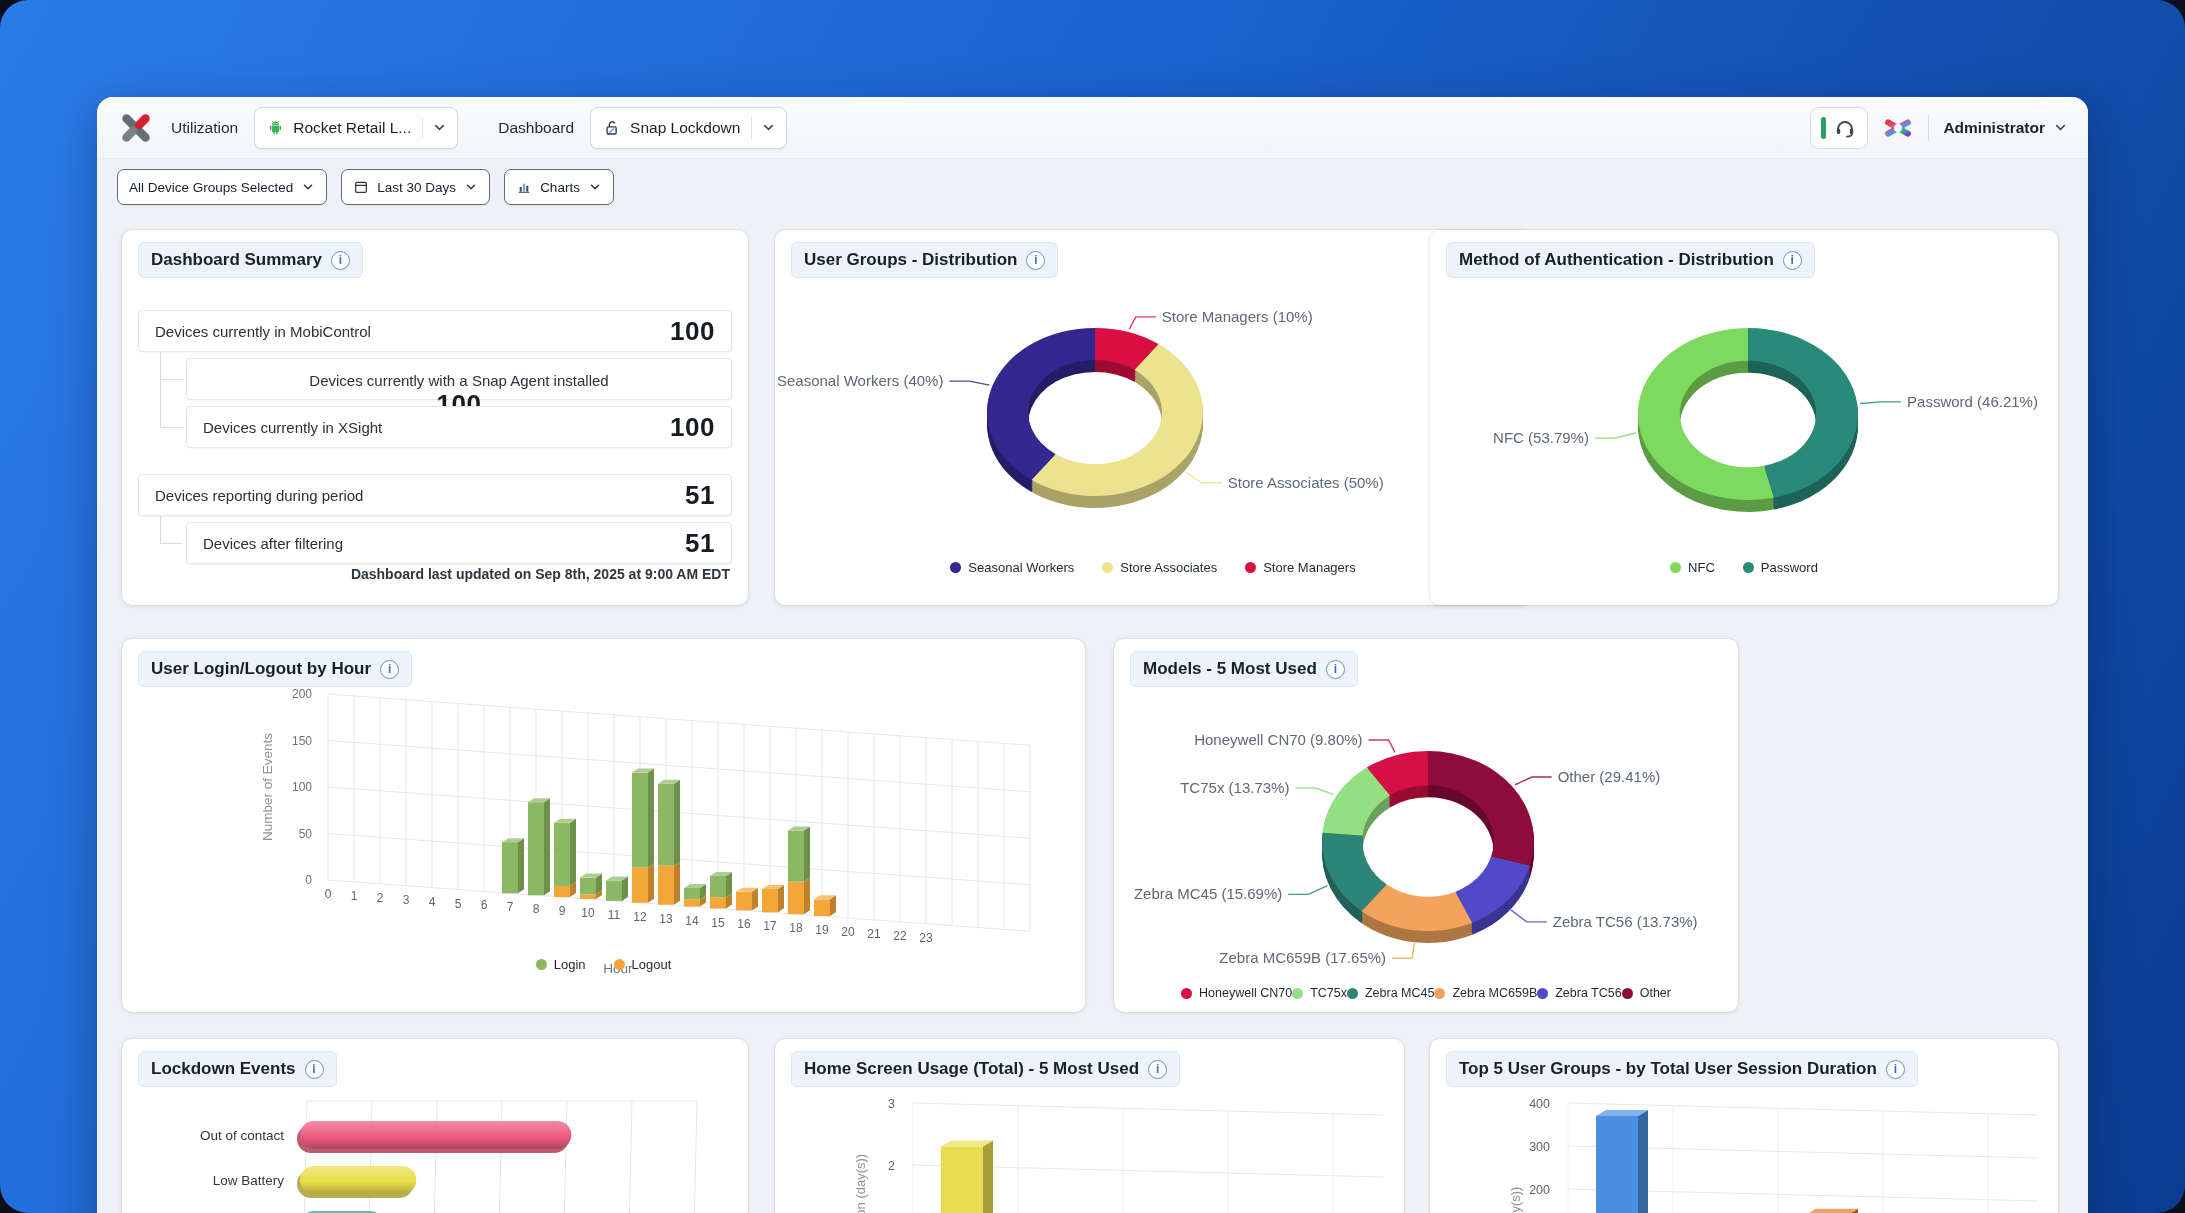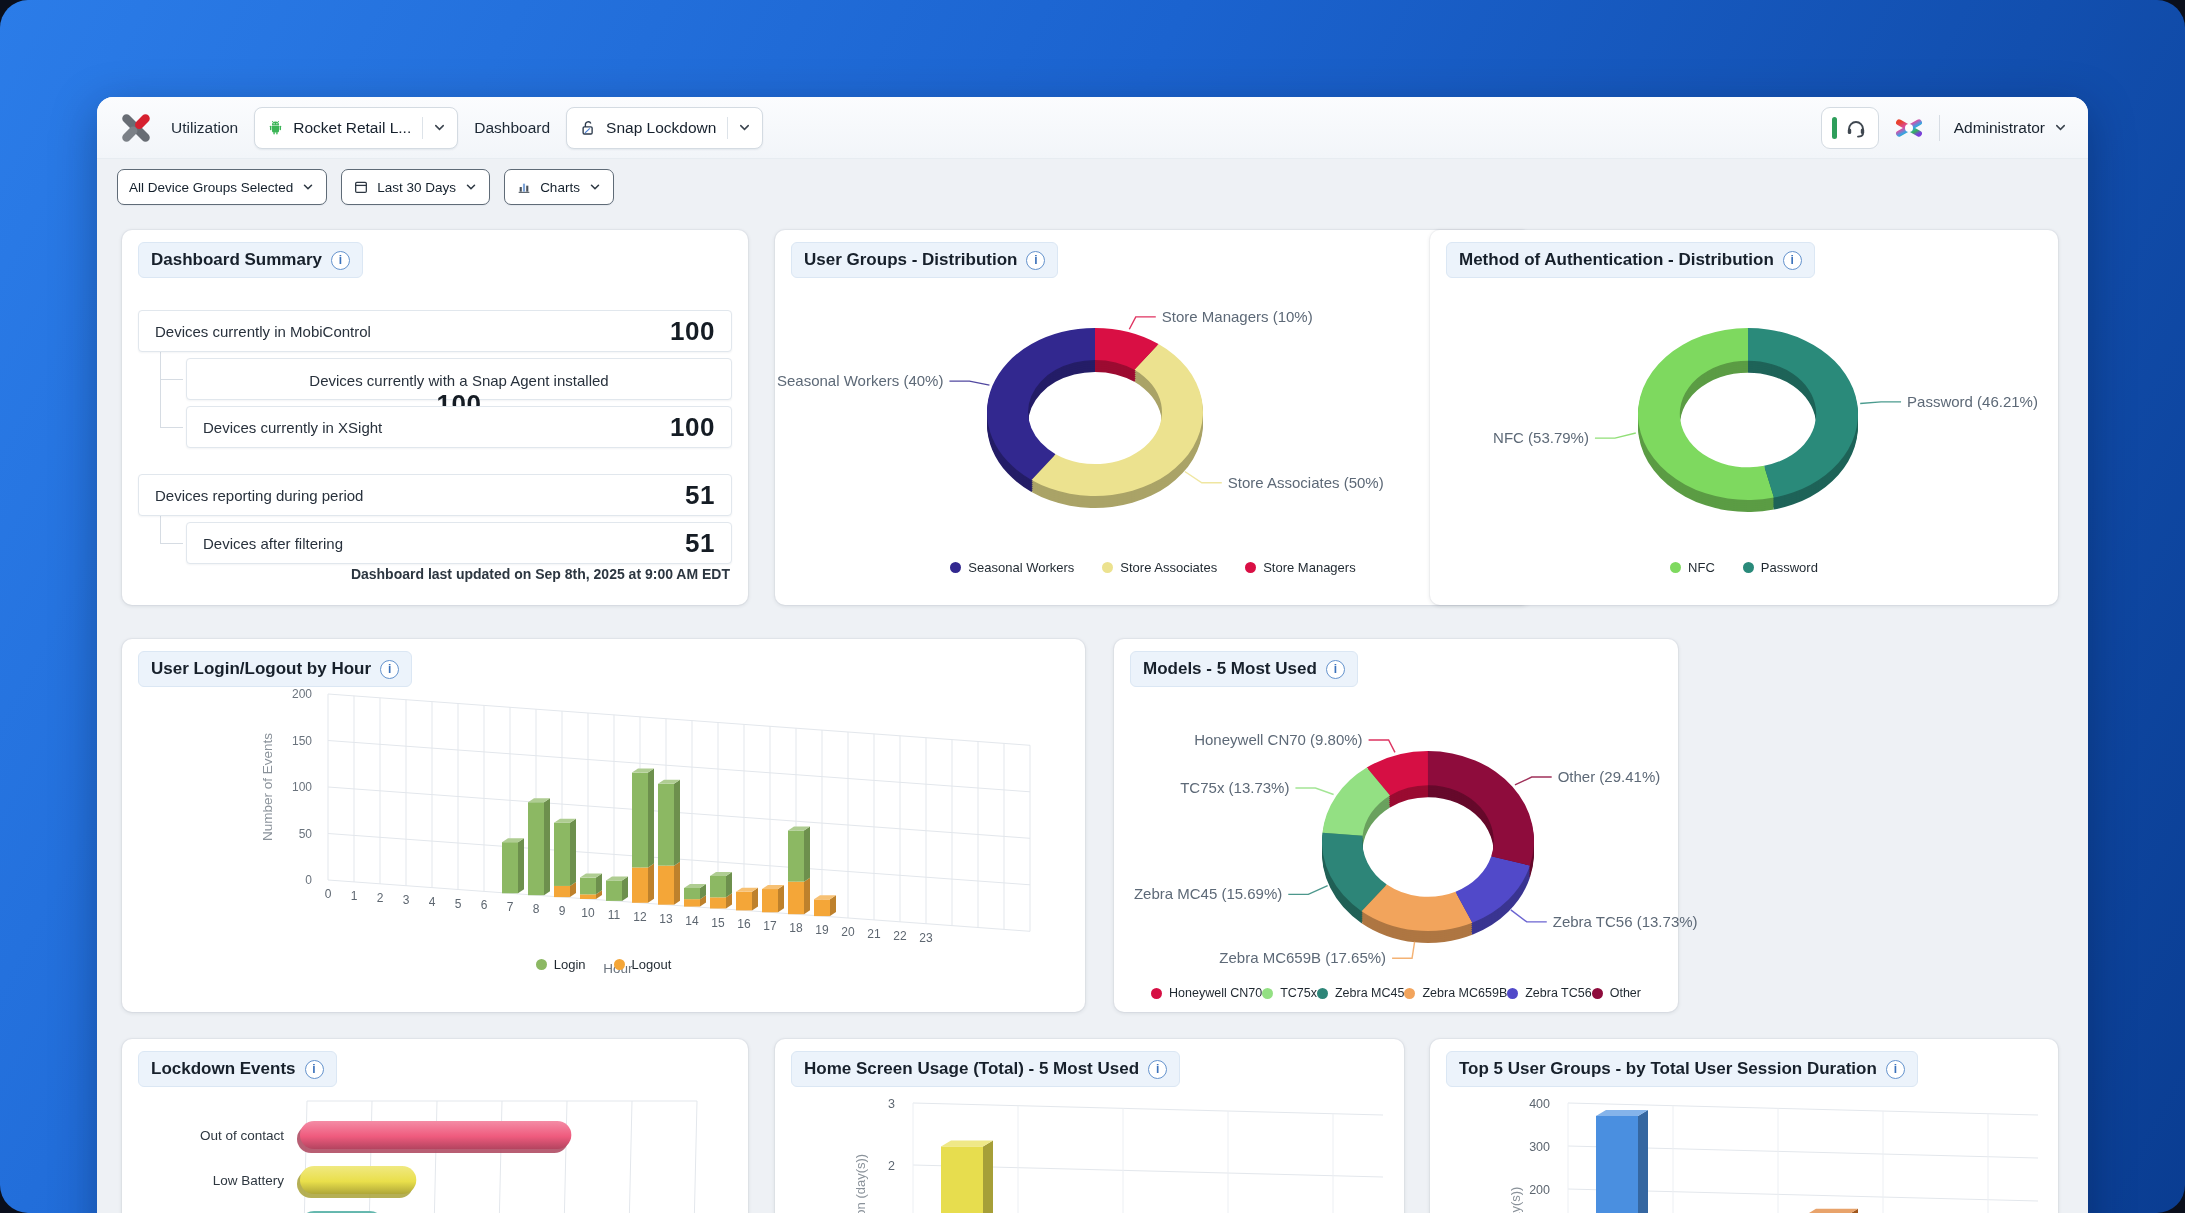--- a/index.html
+++ b/index.html
@@ -13,21 +13,21 @@
     padding:0 20px;background:linear-gradient(#fbfcfe,#f2f5f9);border-radius:16px 16px 0 0;border-bottom:1px solid #e7ecf1;box-sizing:border-box;}
   .hdr-label{font-size:15.5px;color:#1d2835;}
   .pillbtn{display:inline-flex;align-items:center;gap:9px;background:#fff;border:1px solid #d4dbe2;border-radius:8px;
     height:40px;padding:0 10px 0 12px;font-size:15.5px;color:#16202c;box-shadow:0 1px 2px rgba(20,40,70,.07);cursor:pointer;}
   .pillbtn .vdiv{width:1px;height:22px;background:#dde3e9;margin-left:2px;}
   .spacer{flex:1;}
   .hdr-right{display:flex;align-items:center;gap:14px;}
   .support-btn{display:inline-flex;align-items:center;gap:7px;background:#fff;border:1px solid #d4dbe2;border-radius:9px;height:40px;padding:0 10px;cursor:pointer;}
   .support-bar{width:5px;height:22px;border-radius:3px;background:#2e9e5b;}
   .hdr-divider{width:1px;height:26px;background:#d7dde4;}
-  .admin{display:inline-flex;align-items:center;gap:8px;font-size:15.5px;color:#18222e;cursor:pointer;}
+  .admin{display:inline-flex;align-items:center;gap:8px;font-size:15.5px;color:#18222e;cursor:pointer;font-weight:bold;}
   
   .filters{position:absolute;left:20px;top:72px;display:flex;gap:14px;}
   .fpill{display:inline-flex;align-items:center;gap:8px;background:#fff;border:1px solid #5f6b77;border-radius:7px;
     height:34px;padding:0 11px;font-size:13.5px;color:#14202c;cursor:pointer;box-shadow:0 1px 1px rgba(20,40,70,.05);}
   
   .card{position:absolute;background:#fff;border-radius:10px;box-shadow:0 1px 4px rgba(25,39,55,.12),0 0 0 1px rgba(25,39,55,.03);margin-top:17px;}
   .tpill{position:absolute;left:16px;top:12px;display:inline-flex;align-items:center;gap:9px;background:#ecf3fb;
     border:1px solid #dbe7f4;border-radius:6px;padding:0 12px;height:34px;font-size:17px;font-weight:700;color:#17202b;z-index:3;}
   .info{width:19px;height:19px;border-radius:50%;border:1.6px solid #6593cd;color:#3c72bb;font-size:12px;font-weight:700;
     display:inline-flex;align-items:center;justify-content:center;background:#fff;box-sizing:border-box;cursor:pointer;}
@@ -78,21 +78,21 @@
               <rect x="13" y="18.4" width="2" height="3.4" rx="1"></rect>
           </svg>
         </span>
         <span>Rocket Retail L...</span>
         <span class="vdiv"></span>
         <svg width="15" height="15" viewBox="0 0 24 24" fill="none" stroke="#3a434d" stroke-width="2.4" stroke-linecap="round">
             <path d="M6 9l6 6 6-6"></path>
           </svg>
       </span>
 
-      <span class="hdr-label" style="margin-left:0;">Dashboard</span>
+      <span class="hdr-label" style="margin-left:24px;">Dashboard</span>
 
       <span class="pillbtn">
         <span style="display:inline-flex;">
           <svg width="18" height="18" viewBox="0 0 24 24" fill="none" stroke="#2c3a4c" stroke-width="1.8">
             <rect x="5.5" y="10.5" width="12" height="9.5" rx="1.6"></rect>
             <path d="M8.5 10.5V7.5a3.8 3.8 0 0 1 7.3-1.5"></path>
             <line x1="8" y1="18.5" x2="14.5" y2="12.5" stroke="#4a7fd4" stroke-width="1.6"></line>
           </svg>
         </span>
         <span>Snap Lockdown</span>
@@ -420,21 +420,21 @@
             <span class="leg-dot" style="background: rgb(140, 184, 99);"></span>
             <span>Login</span>
           </span>
           <span class="leg-item">
             <span class="leg-dot" style="background: rgb(244, 166, 56);"></span>
             <span>Logout</span>
           </span>
         </div>
     </div>
 
-    <div class="card" style="left:1017px;top:525px;width:564px;height:373px;">
+    <div class="card" style="left:1017px;top:525px;width:624px;height:373px;">
       <div class="tpill">
         <span>Models - 5 Most Used</span>
         <span class="info">i</span>
       </div>
       <svg id="svg-models" class="chart-svg" width="622" height="373">
           <path d="M314 124A106 90 0 0 0 252.77729343723965 140.52946743545345L276.0419219310886 168.44826980998113A65.72 55.8 0 0 1 314 158.2Z" fill="#9a0b31"></path>
           <path d="M252.77729343723965 140.52946743545345A106 90 0 0 0 208.45181590037478 205.6991598563926L248.56012585823237 208.8534791109634A65.72 55.8 0 0 1 276.0419219310886 168.44826980998113Z" fill="#6aa15e"></path>
           <path d="M208.45181590037478 205.6991598563926A106 90 0 0 0 247.5684621354249 284.1325420244245L272.81244652396344 257.4821760551432A65.72 55.8 0 0 1 248.56012585823237 208.8534791109634Z" fill="#206056"></path>
           <path d="M247.5684621354249 284.1325420244245A106 90 0 0 0 358.3476880207147 295.7447189359086L341.49556657284313 264.68172574026335A65.72 55.8 0 0 1 272.81244652396344 257.4821760551432Z" fill="#ae7642"></path>
           <path d="M358.3476880207147 295.7447189359086A106 90 0 0 0 415.9749331881251 238.56567419655926L377.2244585766376 229.23071800186673A65.72 55.8 0 0 1 341.49556657284313 264.68172574026335Z" fill="#3a3591"></path>

